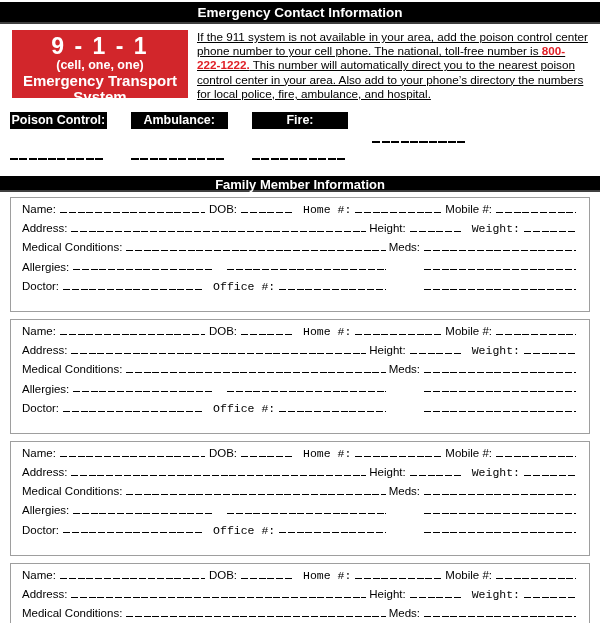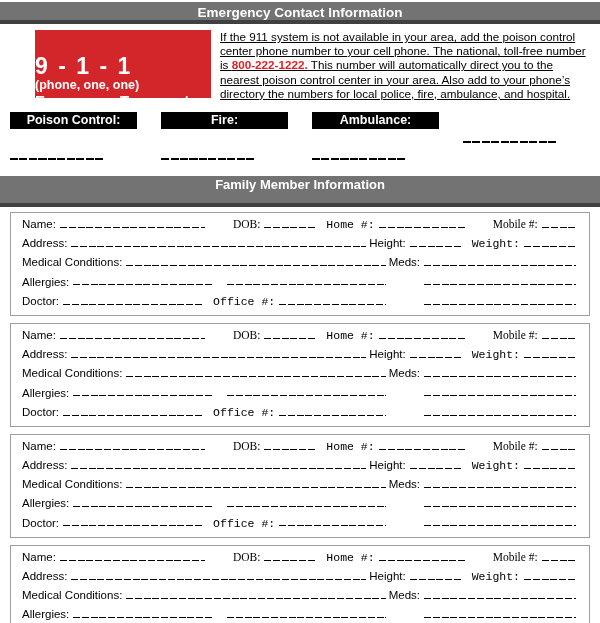--- a/index.html
+++ b/index.html
@@ -1,87 +1,87 @@
 <!DOCTYPE html>
 <html style="--accent-red: #D2262B; --phone-red: #E01E25;"><head>
 <meta charset="utf-8">
 <style>
   * { box-sizing: border-box; margin: 0; padding: 0; }
   html, body { width: 600px; height: 623px; overflow: hidden; background: #fff;
     font-family: "Liberation Sans", sans-serif; color: #000; }
 
   
-  .bar { background: #737373; color: #fff; text-align: center; font-weight: bold;
-    border-bottom: 4px solid #404040; }
+  .bar { background: #000000; color: #fff; text-align: center; font-weight: bold;
+    border-bottom: 2px solid #404040; }
   .bar.top { margin-top: 2px; height: 22px; line-height: 21px; font-size: 13.5px; }
-  .bar.family { margin-top: 16px; height: 31px; line-height: 18px; font-size: 13px; }
+  .bar.family { margin-top: 16px; height: 16px; line-height: 18px; font-size: 13px; }
 
   
   .intro { display: flex; margin: 6px 12px 0 12px; }
   .red-box { width: 176px; height: 68px; flex: none; background: var(--accent-red, #D2262B);
-    color: #fff; text-align: left; font-weight: bold; padding-top: 24px; margin-left: 23px; }
+    color: #fff; text-align: center; font-weight: bold; padding-top: 4px; }
   .red-box .num { font-size: 23px; line-height: 24px; letter-spacing: 2px; }
   .red-box .pron { font-size: 12.5px; line-height: 15px; }
   .red-box .sub { font-size: 15px; line-height: 16px; }
   .intro-text { margin-left: 9px; width: 398px; font-size: 11.7px; line-height: 14.2px;
     text-align: left; text-decoration: underline; }
   .intro-text .phone { color: var(--phone-red, #E01E25); font-weight: bold; }
 
   
-  .contacts { display: grid; grid-template-columns: repeat(4, 1fr); column-gap: 24px;
+  .contacts { display: grid; grid-template-columns: repeat(5, 1fr); column-gap: 24px;
     margin: 11px 10px 0 10px; }
   .contact-box { background: #000; color: #fff; font-weight: bold; font-size: 12.5px;
     text-align: center; height: 17px; line-height: 16px; }
   .contact-line { margin-top: 29px; width: 93px; height: 2px;
     background-image: repeating-linear-gradient(to right, #000 0 8px, transparent 8px 9.5px); }
 
   
   .members { margin: 5px 10px 0 10px; }
-  .member { border: 1.5px solid #9e9e9e; padding: 4px 13px 2px 11px; margin-bottom: 7px;
+  .member { border: 1.5px solid #9e9e9e; padding: 4px 13px 13px 11px; margin-bottom: 7px;
     background: #fff; }
   .m-row { display: flex; align-items: baseline; height: 19.2px; font-size: 11.5px;
     white-space: nowrap; }
   .lbl { flex: none; }
   .uline { display: inline-block; height: 11px; margin-left: 4px; margin-bottom: -2px;
     background-image: repeating-linear-gradient(to right, #000 0 7px, transparent 7px 8.8px);
     background-repeat: no-repeat; background-position: 0 bottom; background-size: 100% 1.2px; }
   .ml6  { margin-left: 3px; }
-  .ml10 { margin-left: 10px; font-family: Liberation Mono, monospace; } .ml12 { margin-left: 28px; font-family: Liberation Serif, serif; }
+  .ml10 { margin-left: 10px; font-family: Liberation Mono, monospace; } .ml12 { margin-left: 4px; }
   .l-name { width: 145px; }   .l-dob { width: 52px; }  .l-home { width: 86px; }
   .l-mobile { flex: 1; }      .l-address { flex: 1; }  .l-height { width: 52px; }
   .l-weight { width: 52px; }  .l-medical { flex: 1; }  .l-meds { width: 152px; }
   .l-allerg { width: 140px; } .l-mid { flex: 1; margin-left: 14px; }
   .l-right { width: 152px; margin-left: 38px; flex: none; }
   .l-doctor { width: 140px; } .l-office { flex: 1; }
 </style>
 </head>
 <body>
 
 <div class="bar top">Emergency Contact Information</div>
 
 <div class="intro">
   <div class="red-box">
     <div class="num">9 - 1 - 1</div>
-    <div class="pron">(phone, one, one)</div>
+    <div class="pron">(cell, one, one)</div>
     <div class="sub">Emergency Transport System</div>
   </div>
   <div class="intro-text"><span>If the 911 system is not available in your area, add the poison control center phone number to your cell phone. The national, toll-free number is </span><span class="phone">800-222-1222.</span><span> This number will automatically direct you to the nearest poison control center in your area. Also add to your phone’s directory the numbers for local police, fire, ambulance, and hospital.</span></div>
 </div>
 
 <div class="contacts">
   <div>
     <div class="contact-box">Poison Control:</div>
     <div class="contact-line"></div>
   </div>
   <div>
+    <div class="contact-box">Ambulance:</div>
+    <div class="contact-line"></div>
+  </div>
+  <div>
     <div class="contact-box">Fire:</div>
-    <div class="contact-line"></div>
-  </div>
-  <div>
-    <div class="contact-box">Ambulance:</div>
     <div class="contact-line"></div>
   </div>
   <div>
     <div class="contact-line"></div>
   </div>
 </div>
 
 <div class="bar family">Family Member Information</div>
 
 <div class="members">

